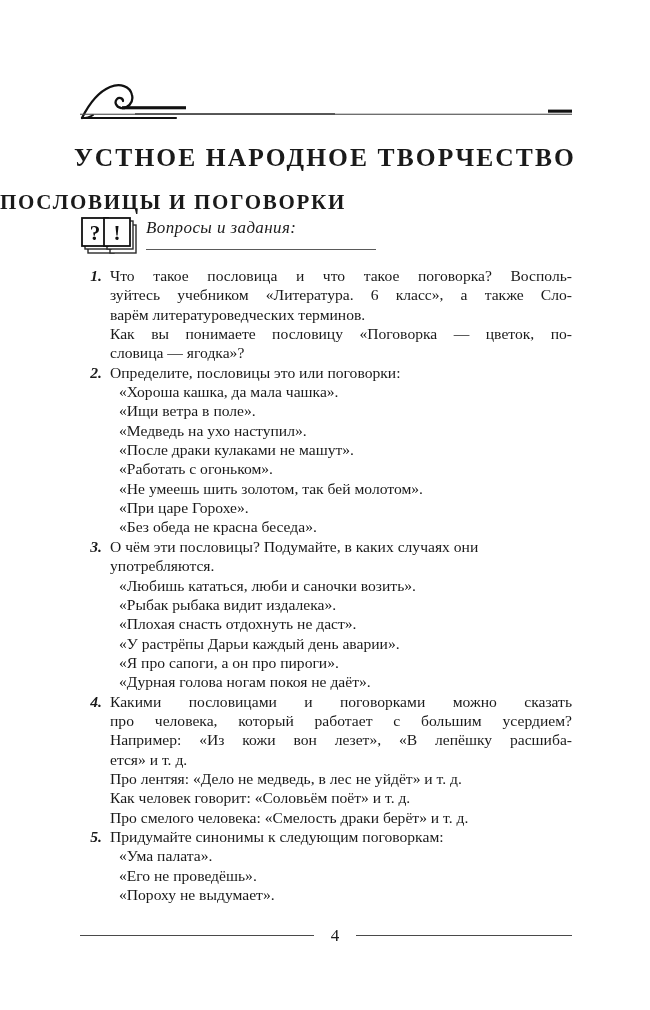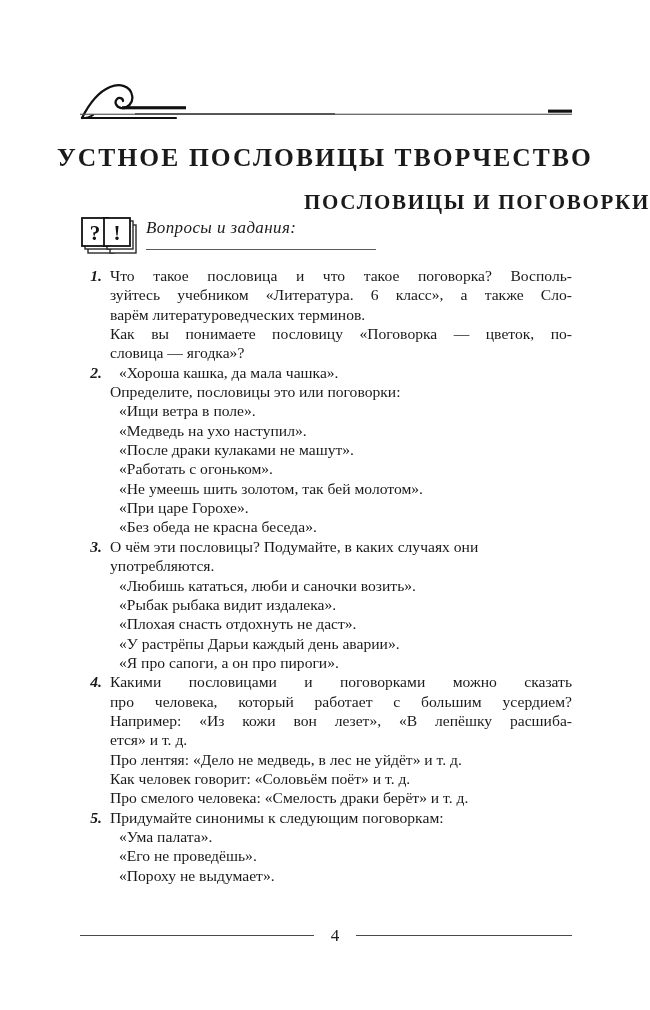--- a/index.html
+++ b/index.html
@@ -43,21 +43,21 @@
     font-size: 25.5px;
     font-weight: bold;
     letter-spacing: 2.1px;
     white-space: nowrap;
   }
   .title-sub {
     position: absolute;
     left: 0;
     top: 190px;
     width: 650px;
-    text-align: right;
+    text-align: left;
     font-size: 21px;
     font-weight: bold;
     letter-spacing: 1.7px;
     white-space: nowrap;
   }
 
   
   .qa-banner {
     position: absolute;
     left: 80px;
@@ -173,21 +173,21 @@
       <path d="M2 34 C8 22 18 8 30 3 C40 -1 50 2 52 11 C54 19 47 25 41 24 C36 23 34 18 37 15 C39 13 43 14 43 17" fill="none" stroke="#111111" stroke-width="2.3" stroke-linecap="round"></path>
       <path d="M2 34 L96 34" fill="none" stroke="#111111" stroke-width="2.1" stroke-linecap="round"></path>
       <path d="M2 34 C6 34 10 33 13 31" fill="none" stroke="#111111" stroke-width="2" stroke-linecap="round"></path>
       <rect x="42" y="22.2" width="64" height="3.1" fill="#111111"></rect>
       <rect x="55" y="29.2" width="200" height="1.5" fill="#3a3a3a"></rect>
       <rect x="0" y="29.7" width="492" height="1.1" fill="#4d4d4d"></rect>
       <rect x="468" y="25.6" width="24" height="3.1" fill="#111111"></rect>
     </svg>
   </div>
 
-  <div class="title-main">УСТНОЕ ПОСЛОВИЦЫ ТВОРЧЕСТВО</div>
+  <div class="title-main">УСТНОЕ НАРОДНОЕ ТВОРЧЕСТВО</div>
 
   <div class="title-sub">ПОСЛОВИЦЫ И ПОГОВОРКИ</div>
 
   <div class="qa-banner">
     <div class="qa-cards">
       <svg width="72" height="38" viewBox="0 0 72 38" xmlns="http://www.w3.org/2000/svg">
 
         <rect x="8" y="8" width="26" height="28" fill="#ffffff" stroke="#2a2a2a" stroke-width="1.4"></rect>
         <rect x="30" y="8" width="26" height="28" fill="#ffffff" stroke="#2a2a2a" stroke-width="1.4"></rect>
         <rect x="5" y="4" width="26" height="28" fill="#ffffff" stroke="#2a2a2a" stroke-width="1.4"></rect>
@@ -207,39 +207,40 @@
       <div class="qitem">
         <div class="qnum">1.</div>
         <div class="qline just">Что такое пословица и что такое поговорка? Восполь-</div>
         <div class="qline just">зуйтесь учебником «Литература. 6 класс», а также Сло-</div>
         <div class="qline">варём литературоведческих терминов.</div>
         <div class="qline just">Как вы понимаете пословицу «Поговорка — цветок, по-</div>
         <div class="qline">словица — ягодка»?</div>
       </div>
       <div class="qitem">
         <div class="qnum">2.</div>
+        <div class="qline">Определите, пословицы это или поговорки:</div>
         <div class="qline ind">«Хороша кашка, да мала чашка».</div>
-        <div class="qline">Определите, пословицы это или поговорки:</div>
         <div class="qline ind">«Ищи ветра в поле».</div>
         <div class="qline ind">«Медведь на ухо наступил».</div>
         <div class="qline ind">«После драки кулаками не машут».</div>
         <div class="qline ind">«Работать с огоньком».</div>
         <div class="qline ind">«Не умеешь шить золотом, так бей молотом».</div>
         <div class="qline ind">«При царе Горохе».</div>
         <div class="qline ind">«Без обеда не красна беседа».</div>
       </div>
       <div class="qitem">
         <div class="qnum">3.</div>
         <div class="qline">О чём эти пословицы? Подумайте, в каких случаях они</div>
         <div class="qline">употребляются.</div>
         <div class="qline ind">«Любишь кататься, люби и саночки возить».</div>
         <div class="qline ind">«Рыбак рыбака видит издалека».</div>
         <div class="qline ind">«Плохая снасть отдохнуть не даст».</div>
         <div class="qline ind">«У растрёпы Дарьи каждый день аварии».</div>
         <div class="qline ind">«Я про сапоги, а он про пироги».</div>
+        <div class="qline ind">«Дурная голова ногам покоя не даёт».</div>
       </div>
       <div class="qitem">
         <div class="qnum">4.</div>
         <div class="qline just">Какими пословицами и поговорками можно сказать</div>
         <div class="qline just">про человека, который работает с большим усердием?</div>
         <div class="qline just">Например: «Из кожи вон лезет», «В лепёшку расшиба-</div>
         <div class="qline">ется» и т. д.</div>
         <div class="qline">Про лентяя: «Дело не медведь, в лес не уйдёт» и т. д.</div>
         <div class="qline">Как человек говорит: «Соловьём поёт» и т. д.</div>
         <div class="qline">Про смелого человека: «Смелость драки берёт» и т. д.</div>

